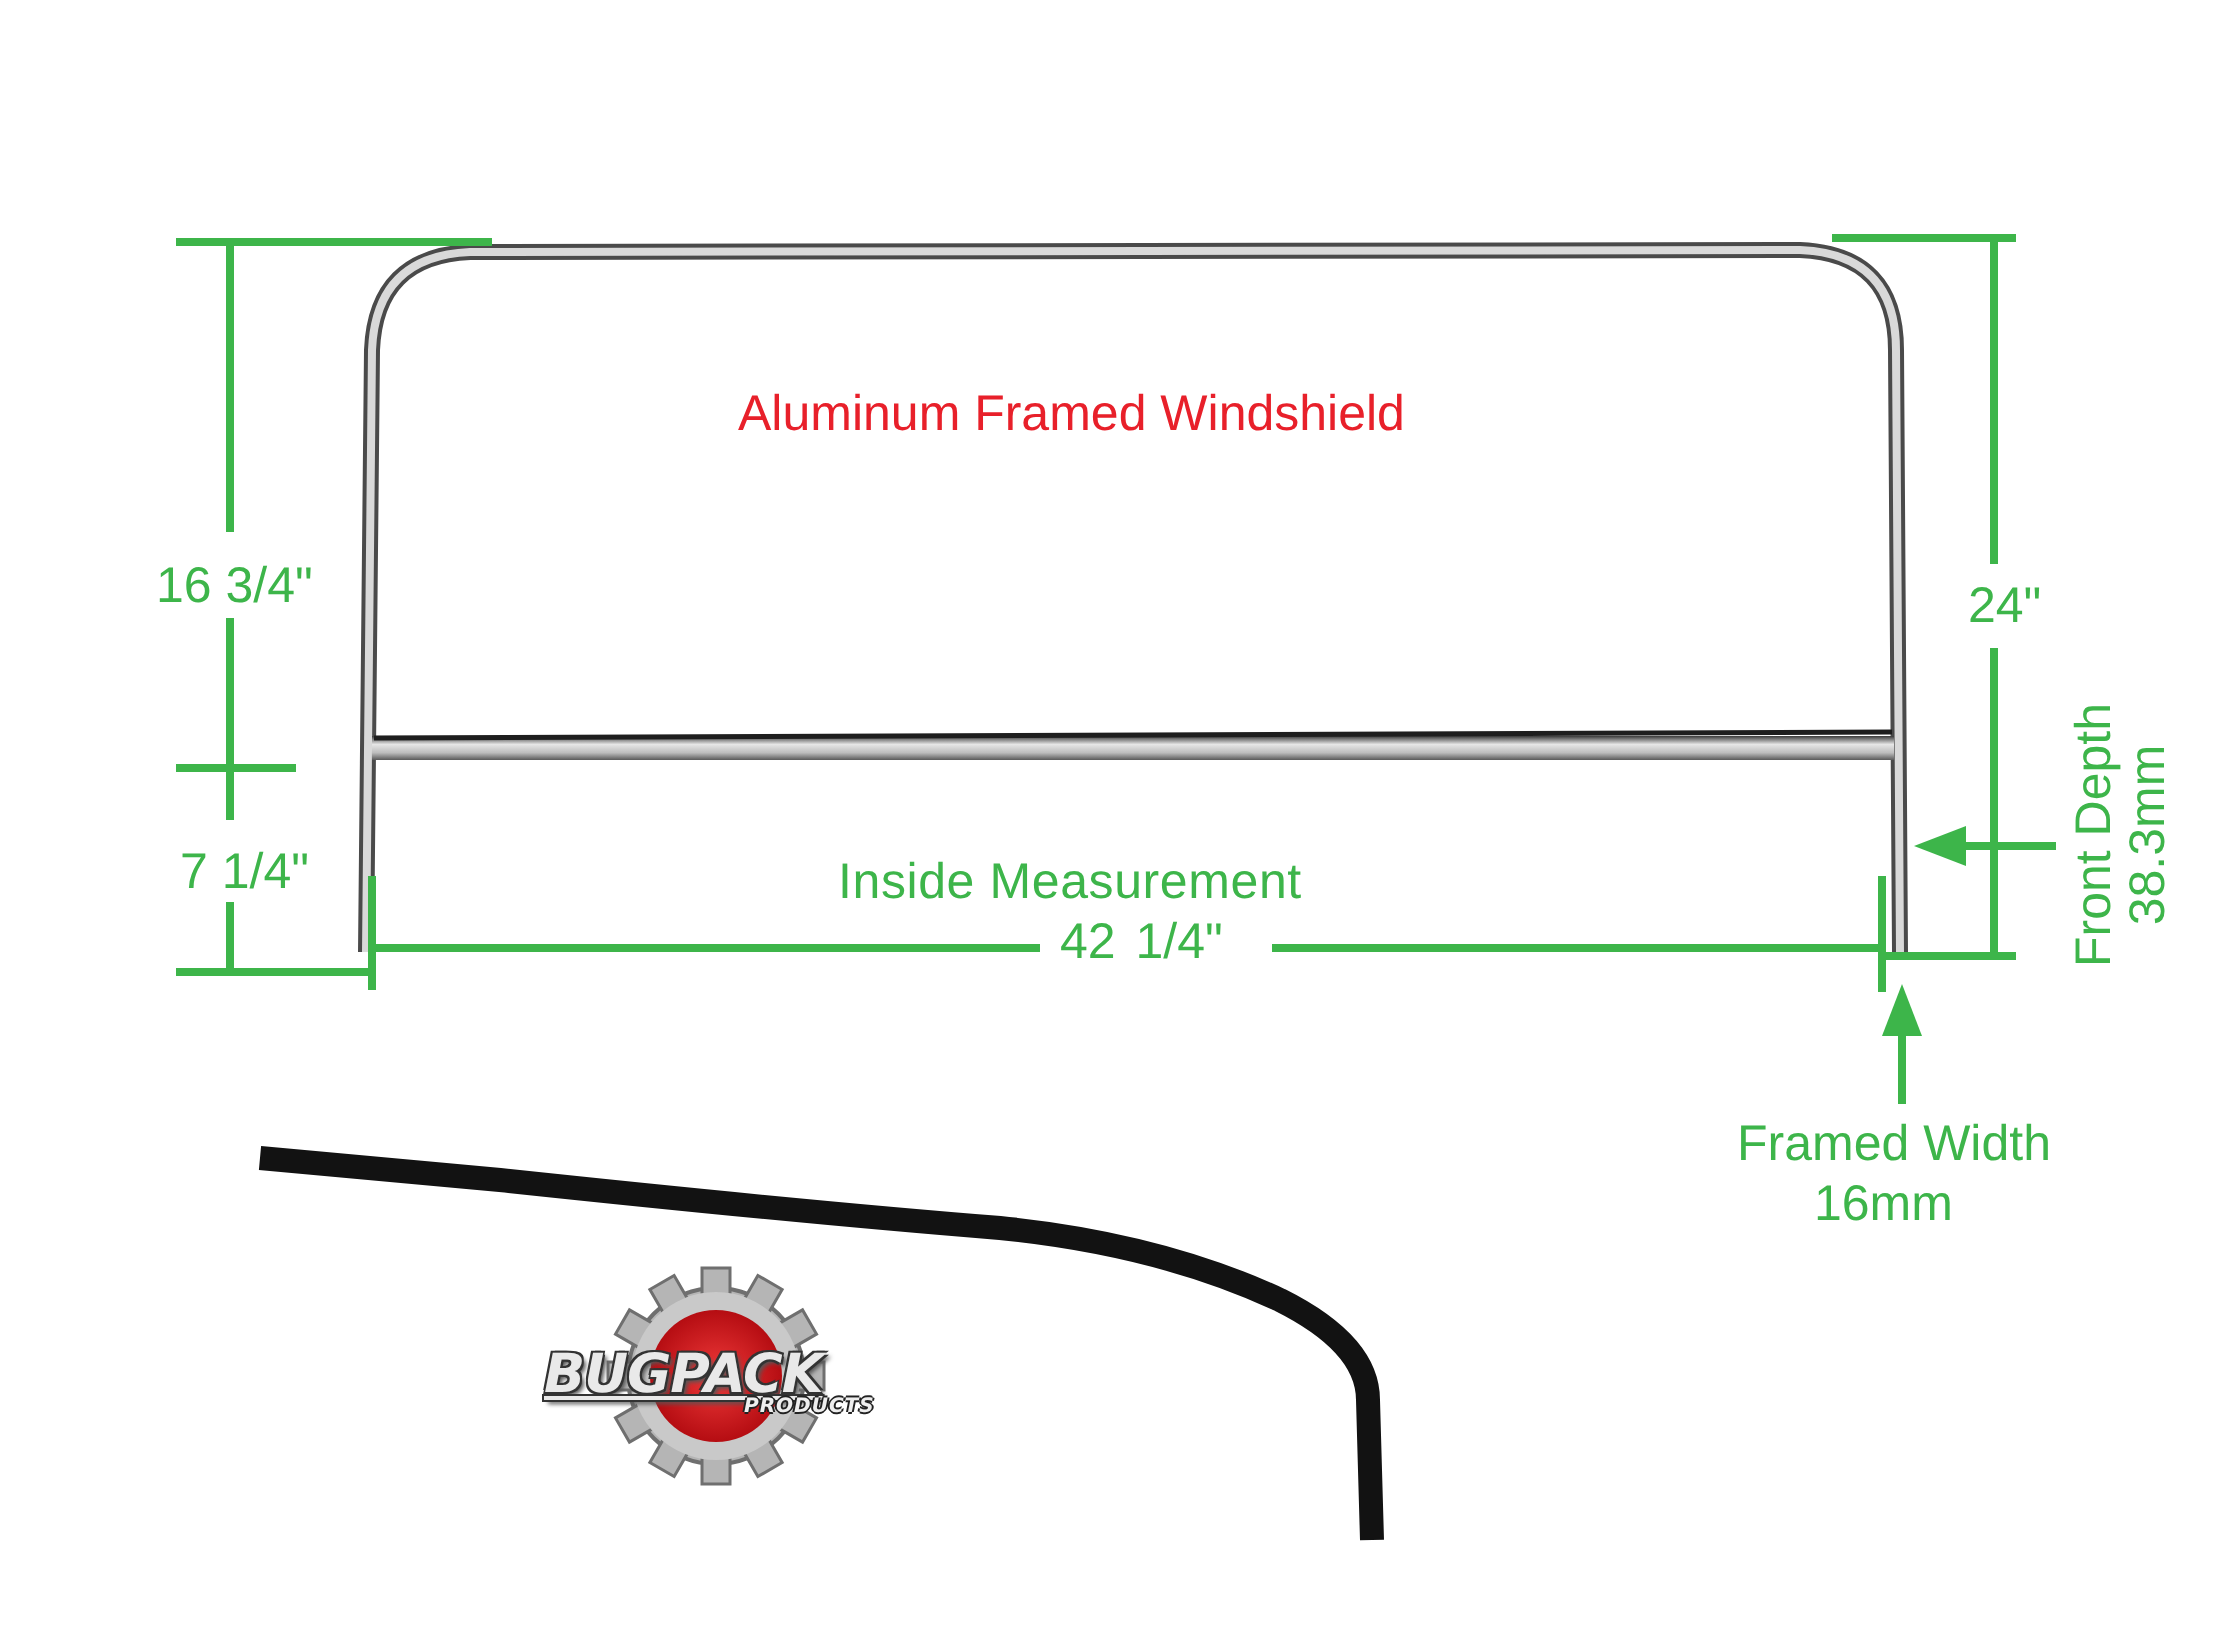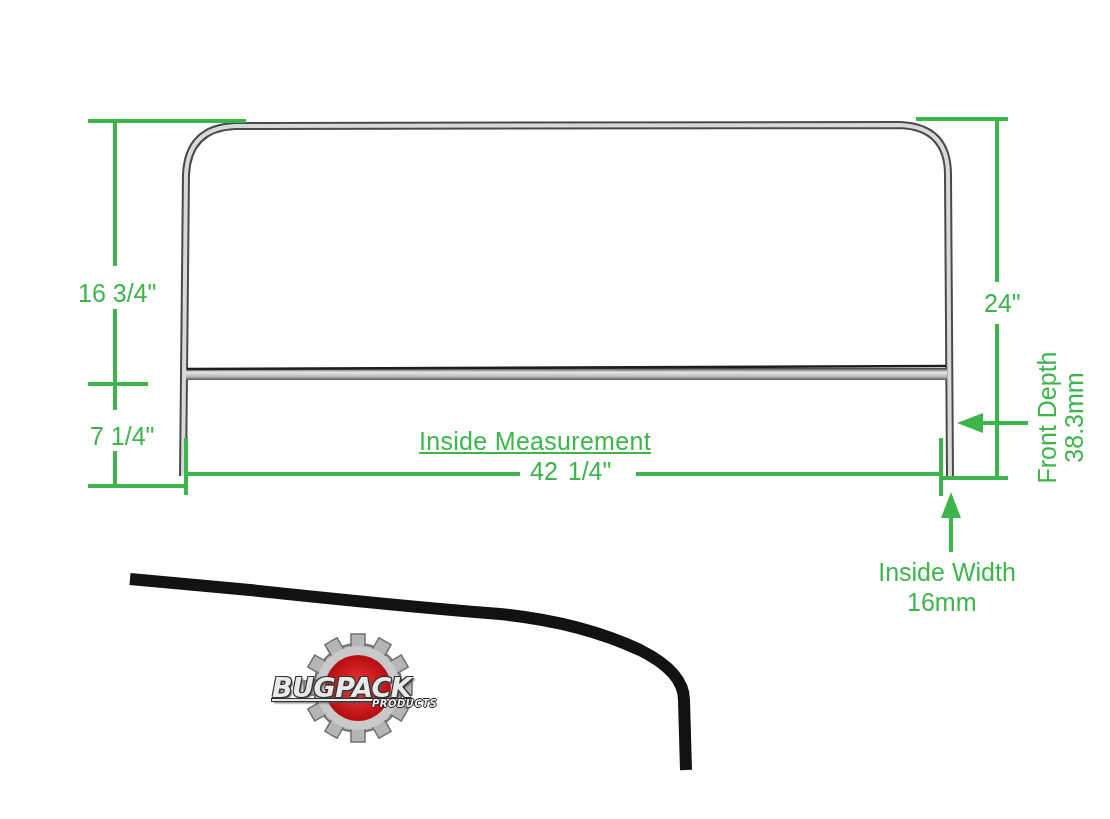--- a/index.html
+++ b/index.html
@@ -4,21 +4,21 @@
 <style>
   html, body { margin:0; padding:0; background:#ffffff; }
   body { width:1110px; height:819px; position:relative; overflow:hidden; font-family:"Liberation Sans", sans-serif; }
   #stage { position:absolute; left:0; top:0; width:1110px; height:819px; }
   .lbl { position:absolute; white-space:nowrap; font-family:"Liberation Sans", sans-serif; line-height:1; }
   .green { color:#3db54a; }
   .title { color:#e8202a; font-size:25px; left:369px; top:195px; }
   .dim-1634 { left:78px; top:279px; font-size:25px; background:#fff; padding:2px 0; }
   .dim-714 { left:90px; top:422px; font-size:25px; background:#fff; padding:2px 0; }
   .dim-24 { left:984px; top:289px; font-size:25px; background:#fff; padding:2px 0; }
-  .inside { left:419px; top:429px; font-size:25px; letter-spacing:0.3px;text-decoration:underline; }
+  .inside { left:419px; top:429px; font-size:25px; letter-spacing:0.3px; }
   .width4214 { left:526px; top:459px; font-size:25px; background:#fff; padding:0 4px; word-spacing:3px; }
   .front-width { left:867px; top:560px; font-size:25px; text-align:center; width:160px; }
   .front-width-val { left:867px; top:590px; font-size:25px; text-align:left; width:85px; left:907px; }
   .front-depth { position:absolute; left:1034px; top:500px; transform-origin:0 0; transform:rotate(-90deg); font-size:25px; text-align:center; width:165px; line-height:27px; }
   .logo-text { position:absolute; left:272px; top:672px; font-family:"DejaVu Sans", sans-serif; font-weight:bold; font-style:italic; font-size:27px; color:#e9e9e9; letter-spacing:-0.5px;
      text-shadow: -1px -1px 0 #333, 1px -1px 0 #333, -1px 1px 0 #333, 1px 1px 0 #333, 2px 2px 2px #555; text-decoration: underline; }
   .logo-sub { position:absolute; left:372px; top:698px; font-family:"DejaVu Sans", sans-serif; font-weight:bold; font-style:italic; font-size:10px; color:#eee; letter-spacing:0.5px;
      text-shadow: -1px 0 0 #222, 1px 0 0 #222, 0 1px 0 #222, 0 -1px 0 #222; }
 </style>
 </head>
@@ -98,26 +98,27 @@
         <rect x="-7" y="-54" width="14" height="14" transform="rotate(240)"></rect>
         <rect x="-7" y="-54" width="14" height="14" transform="rotate(270)"></rect>
         <rect x="-7" y="-54" width="14" height="14" transform="rotate(300)"></rect>
         <rect x="-7" y="-54" width="14" height="14" transform="rotate(330)"></rect>
       </g>
       <circle r="42" fill="#c9c9c9"></circle>
       <circle r="33" fill="url(#redGrad)"></circle>
     </g>
   </svg>
 
+  <div class="lbl title">Aluminum Framed Windshield</div>
   <div class="lbl green dim-1634">16 3/4"</div>
   <div class="lbl green dim-714">7 1/4"</div>
   <div class="lbl green dim-24">24"</div>
   <div class="lbl green inside">Inside Measurement</div>
   <div class="lbl green width4214">42  1/4"</div>
-  <div class="lbl green front-width">Inside Width</div>
+  <div class="lbl green front-width">Framed Width</div>
   <div class="lbl green front-width-val">16mm</div>
   <div class="front-depth green">
     <div>Front Depth</div>
     <div>38.3mm</div>
   </div>
 
   <div class="logo-text">BUGPACK</div>
   <div class="logo-sub">PRODUCTS</div>
 </div>
 

